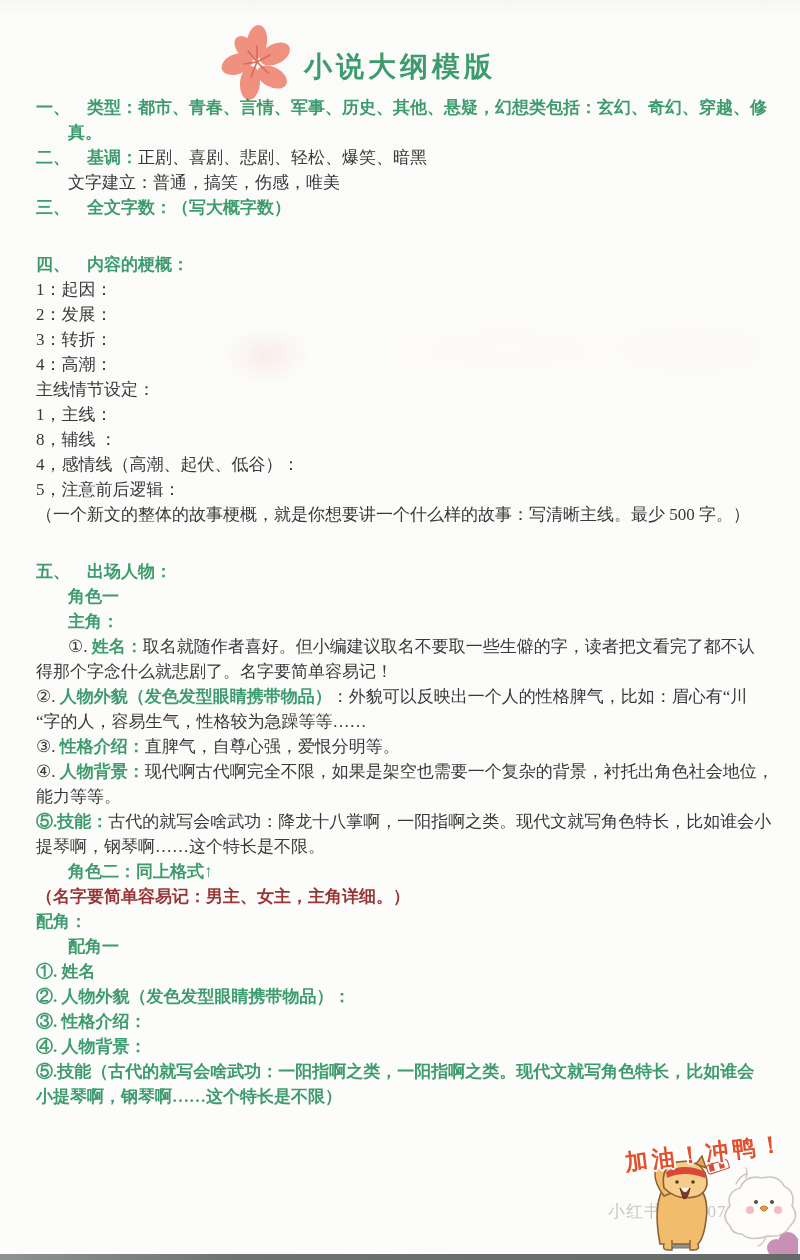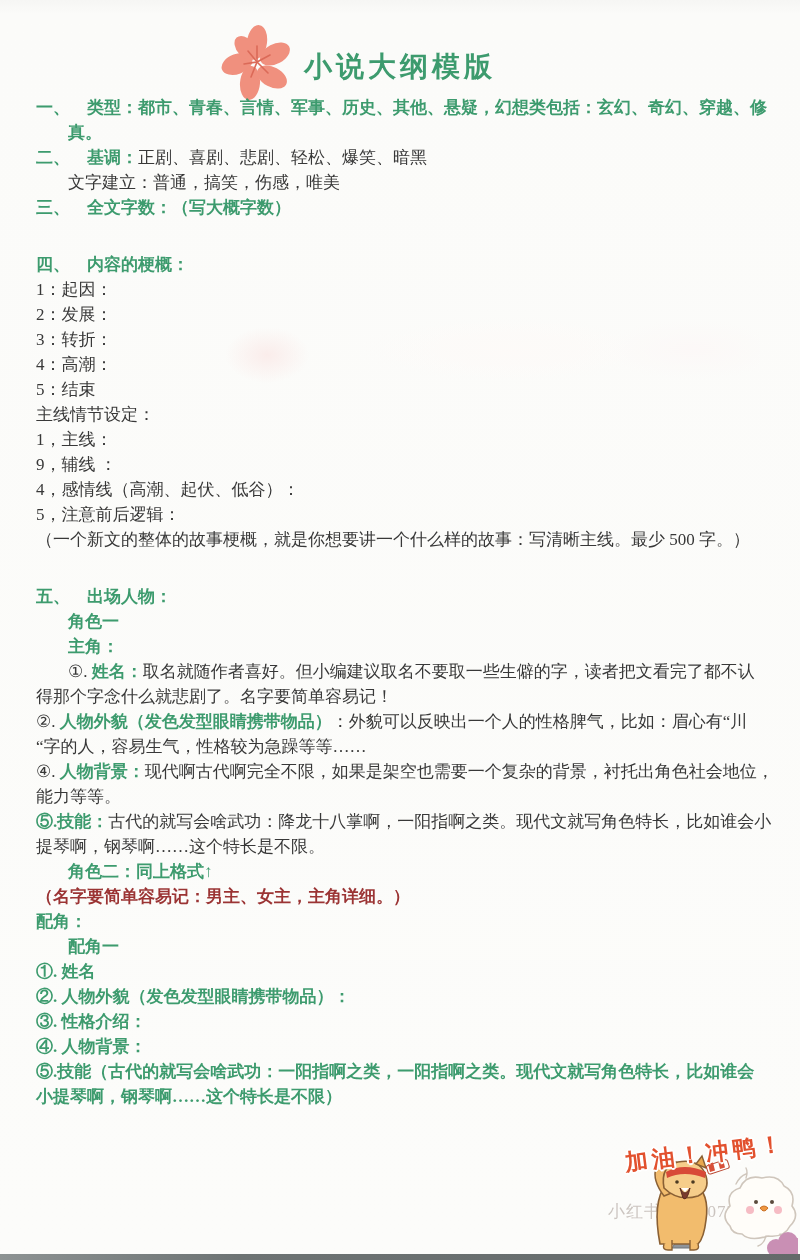--- a/index.html
+++ b/index.html
@@ -87,36 +87,36 @@
       <div class="line"><span class="seg-green b">二、　基调：</span><span class="seg-body">正剧、喜剧、悲剧、轻松、爆笑、暗黑</span></div>
       <div class="line ind"><span class="seg-body">文字建立：普通，搞笑，伤感，唯美</span></div>
       <div class="line"><span class="seg-green b">三、　全文字数：（写大概字数）</span></div>
       <div class="blank"></div>
       <div class="blank"></div>
       <div class="line"><span class="seg-green b">四、　内容的梗概：</span></div>
       <div class="line"><span class="seg-body">1：起因：</span></div>
       <div class="line"><span class="seg-body">2：发展：</span></div>
       <div class="line"><span class="seg-body">3：转折：</span></div>
       <div class="line"><span class="seg-body">4：高潮：</span></div>
-      <div class="line"><span class="seg-body">5：结束</span></div>
       <div class="line"><span class="seg-body">主线情节设定：</span></div>
       <div class="line"><span class="seg-body">1，主线：</span></div>
-      <div class="line"><span class="seg-body">9，辅线 ：</span></div>
+      <div class="line"><span class="seg-body">8，辅线 ：</span></div>
       <div class="line"><span class="seg-body">4，感情线（高潮、起伏、低谷）：</span></div>
       <div class="line"><span class="seg-body">5，注意前后逻辑：</span></div>
       <div class="line"><span class="seg-body">（一个新文的整体的故事梗概，就是你想要讲一个什么样的故事：写清晰主线。最少 500 字。）</span></div>
       <div class="blank"></div>
       <div class="blank"></div>
       <div class="line"><span class="seg-green b">五、　出场人物：</span></div>
       <div class="line ind"><span class="seg-green b">角色一</span></div>
       <div class="line ind"><span class="seg-green b">主角：</span></div>
       <div class="line ind"><span class="seg-body">①. </span><span class="seg-green b">姓名：</span><span class="seg-body">取名就随作者喜好。但小编建议取名不要取一些生僻的字，读者把文看完了都不认</span></div>
       <div class="line"><span class="seg-body">得那个字念什么就悲剧了。名字要简单容易记！</span></div>
       <div class="line"><span class="seg-body">②. </span><span class="seg-green b">人物外貌（发色发型眼睛携带物品）</span><span class="seg-body">：外貌可以反映出一个人的性格脾气，比如：眉心有“川</span></div>
       <div class="line"><span class="seg-body">“字的人，容易生气，性格较为急躁等等……</span></div>
+      <div class="line"><span class="seg-body">③. </span><span class="seg-green b">性格介绍：</span><span class="seg-body">直脾气，自尊心强，爱恨分明等。</span></div>
       <div class="line"><span class="seg-body">④. </span><span class="seg-green b">人物背景：</span><span class="seg-body">现代啊古代啊完全不限，如果是架空也需要一个复杂的背景，衬托出角色社会地位，</span></div>
       <div class="line"><span class="seg-body">能力等等。</span></div>
       <div class="line"><span class="seg-green b">⑤.技能：</span><span class="seg-body">古代的就写会啥武功：降龙十八掌啊，一阳指啊之类。现代文就写角色特长，比如谁会小</span></div>
       <div class="line"><span class="seg-body">提琴啊，钢琴啊……这个特长是不限。</span></div>
       <div class="line ind"><span class="seg-green b">角色二：同上格式↑</span></div>
       <div class="line"><span class="seg-red b">（名字要简单容易记：男主、女主，主角详细。）</span></div>
       <div class="line"><span class="seg-green b">配角：</span></div>
       <div class="line ind"><span class="seg-green b">配角一</span></div>
       <div class="line"><span class="seg-green b">①. 姓名</span></div>
       <div class="line"><span class="seg-green b">②. 人物外貌（发色发型眼睛携带物品）：</span></div>

